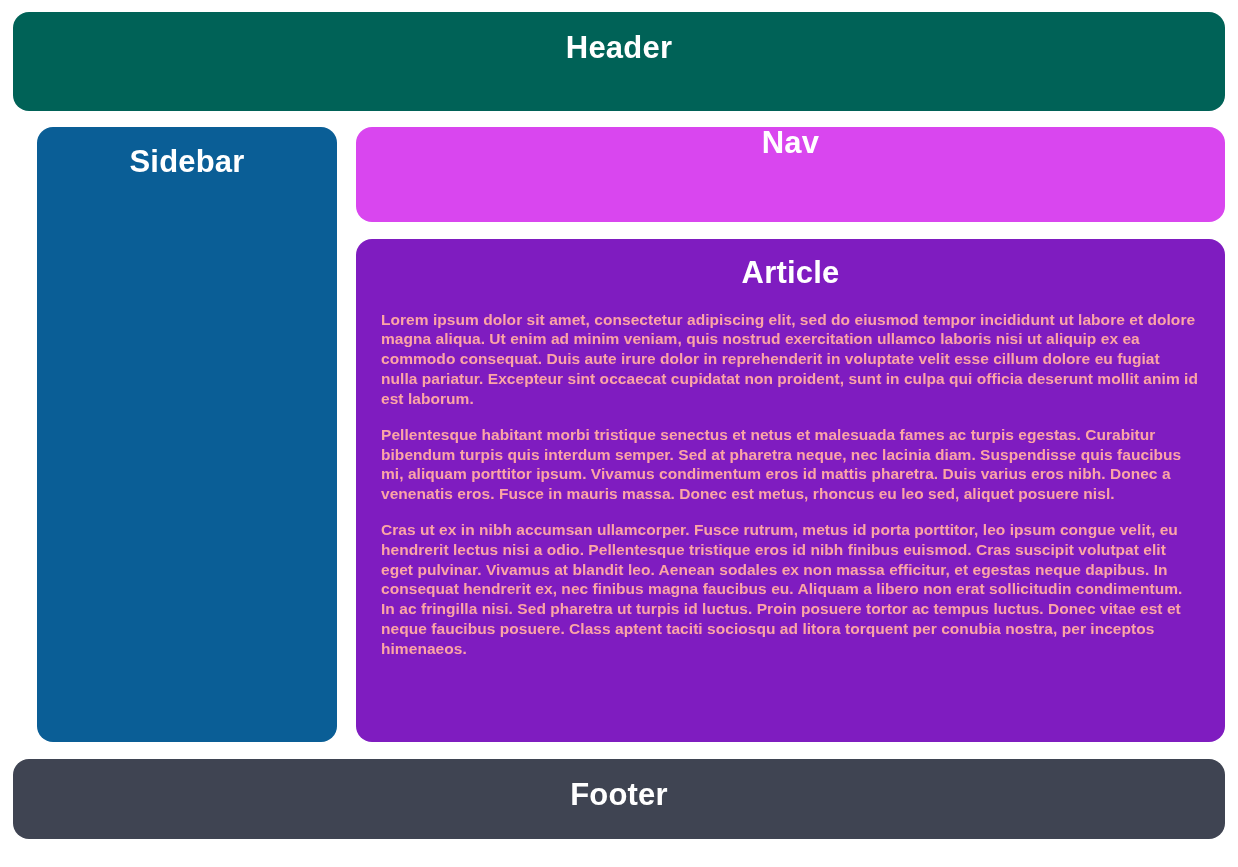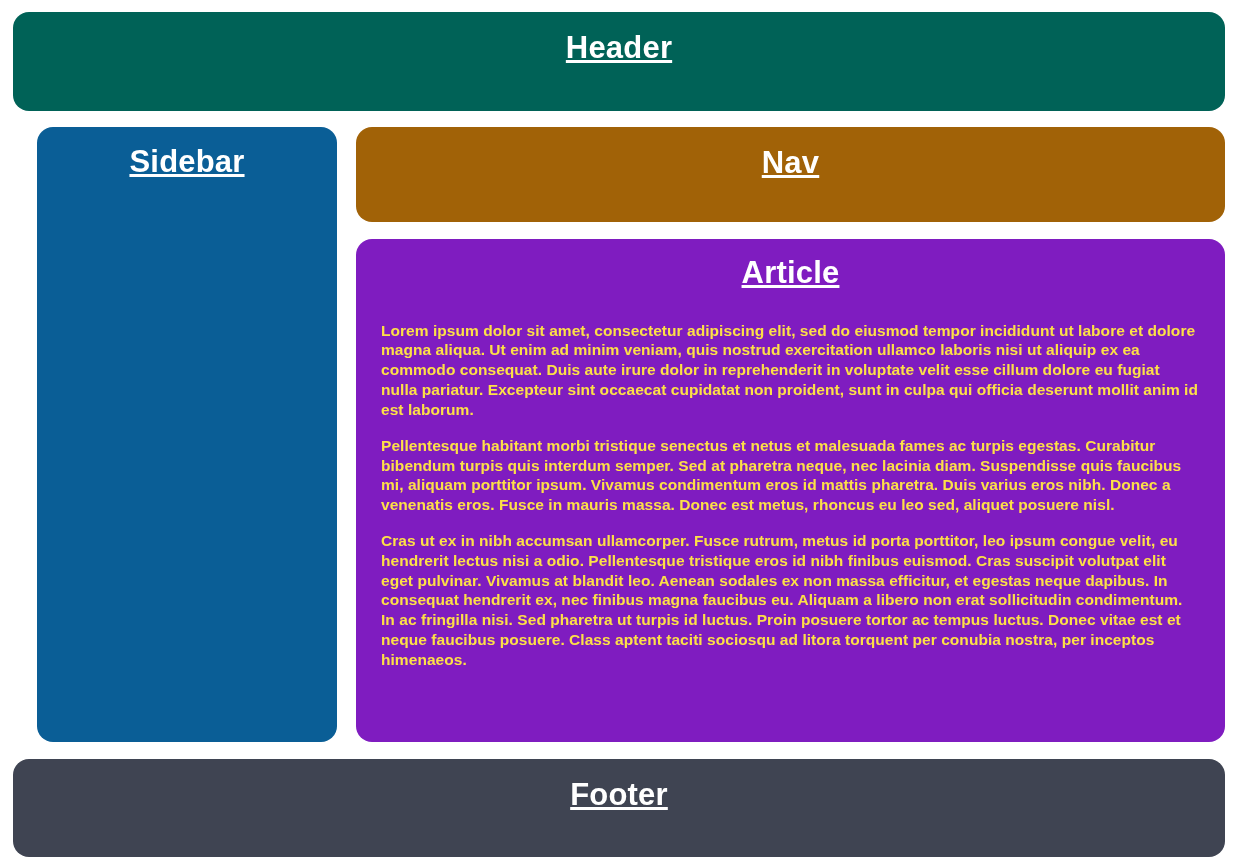--- a/index.html
+++ b/index.html
@@ -32,21 +32,20 @@
 
   .region-title {
     text-align: center;
     font-size: 31px;
     font-weight: bold;
     line-height: 1.05;
     letter-spacing: 0.2px;
     color: #ffffff;
     margin: 0;
     padding: 0;
-    text-decoration: underline;
   }
 
   
   .header {
     background: #006257;
     height: 99px;
     padding-top: 20px;
     flex: 0 0 auto;
   }
 
@@ -72,51 +71,50 @@
 
   .maincol {
     display: flex;
     flex-direction: column;
     gap: 17px;
     flex: 1 1 auto;
     min-width: 0;
   }
 
   .nav {
-    background: #a16207;
+    background: #d946ef;
     height: 95px;
-    padding-top: 20px;
   }
 
   .article {
     background: #7f1cc0;
     padding: 18px 25px 20px 25px;
     min-height: 503px;
   }
 
   .article .region-title {
-    margin-bottom: 31px;
+    margin-bottom: 20px;
   }
 
   .article p {
     margin: 0 0 16px 0;
     font-size: 15.5px;
     font-weight: bold;
     line-height: 1.28;
-    color: #fde047;
+    color: #fca5a5;
     letter-spacing: 0.05px;
   }
   .article p:last-child {
     margin-bottom: 16px;
   }
 
   
   .footer {
     background: #3f4452;
-    height: 98px;
+    height: 80px;
     padding-top: 20px;
     margin-top: 17px;
     flex: 0 0 auto;
   }
 </style>
 </head>
 <body>
 
 <div class="page">
 

